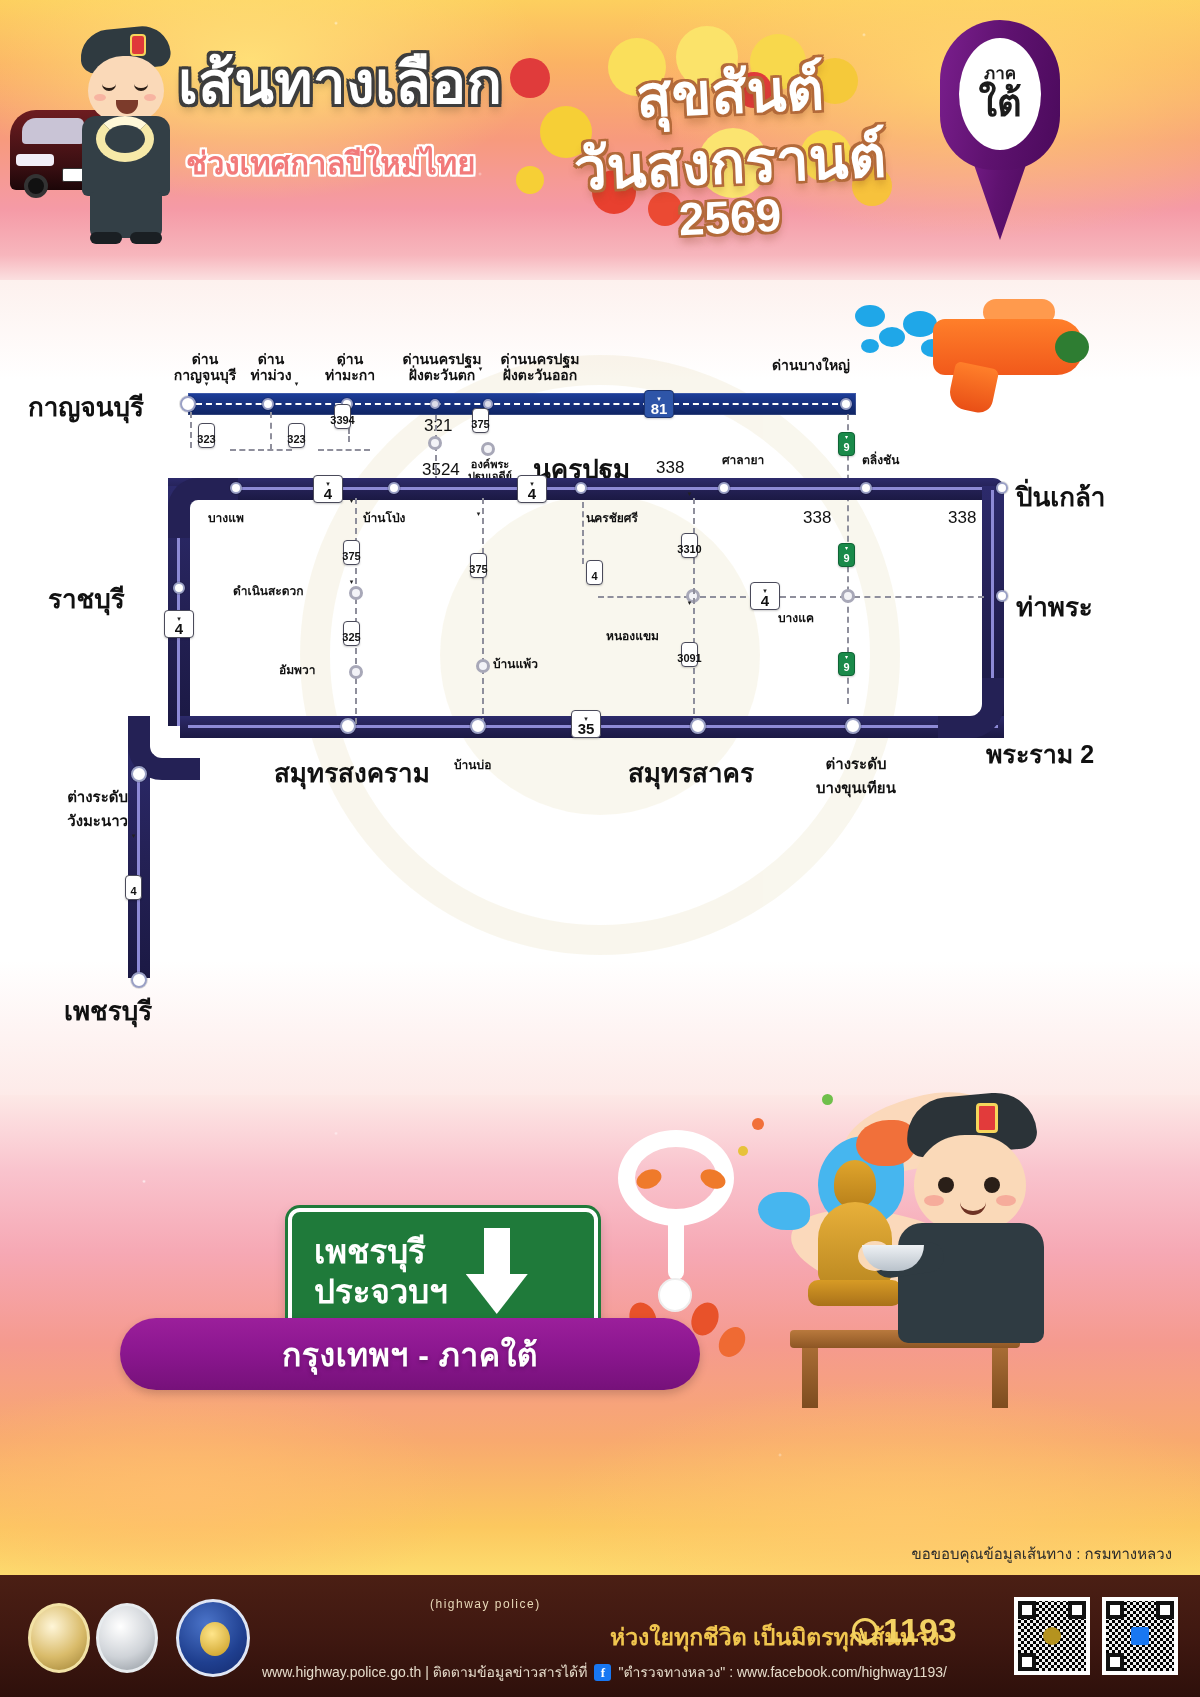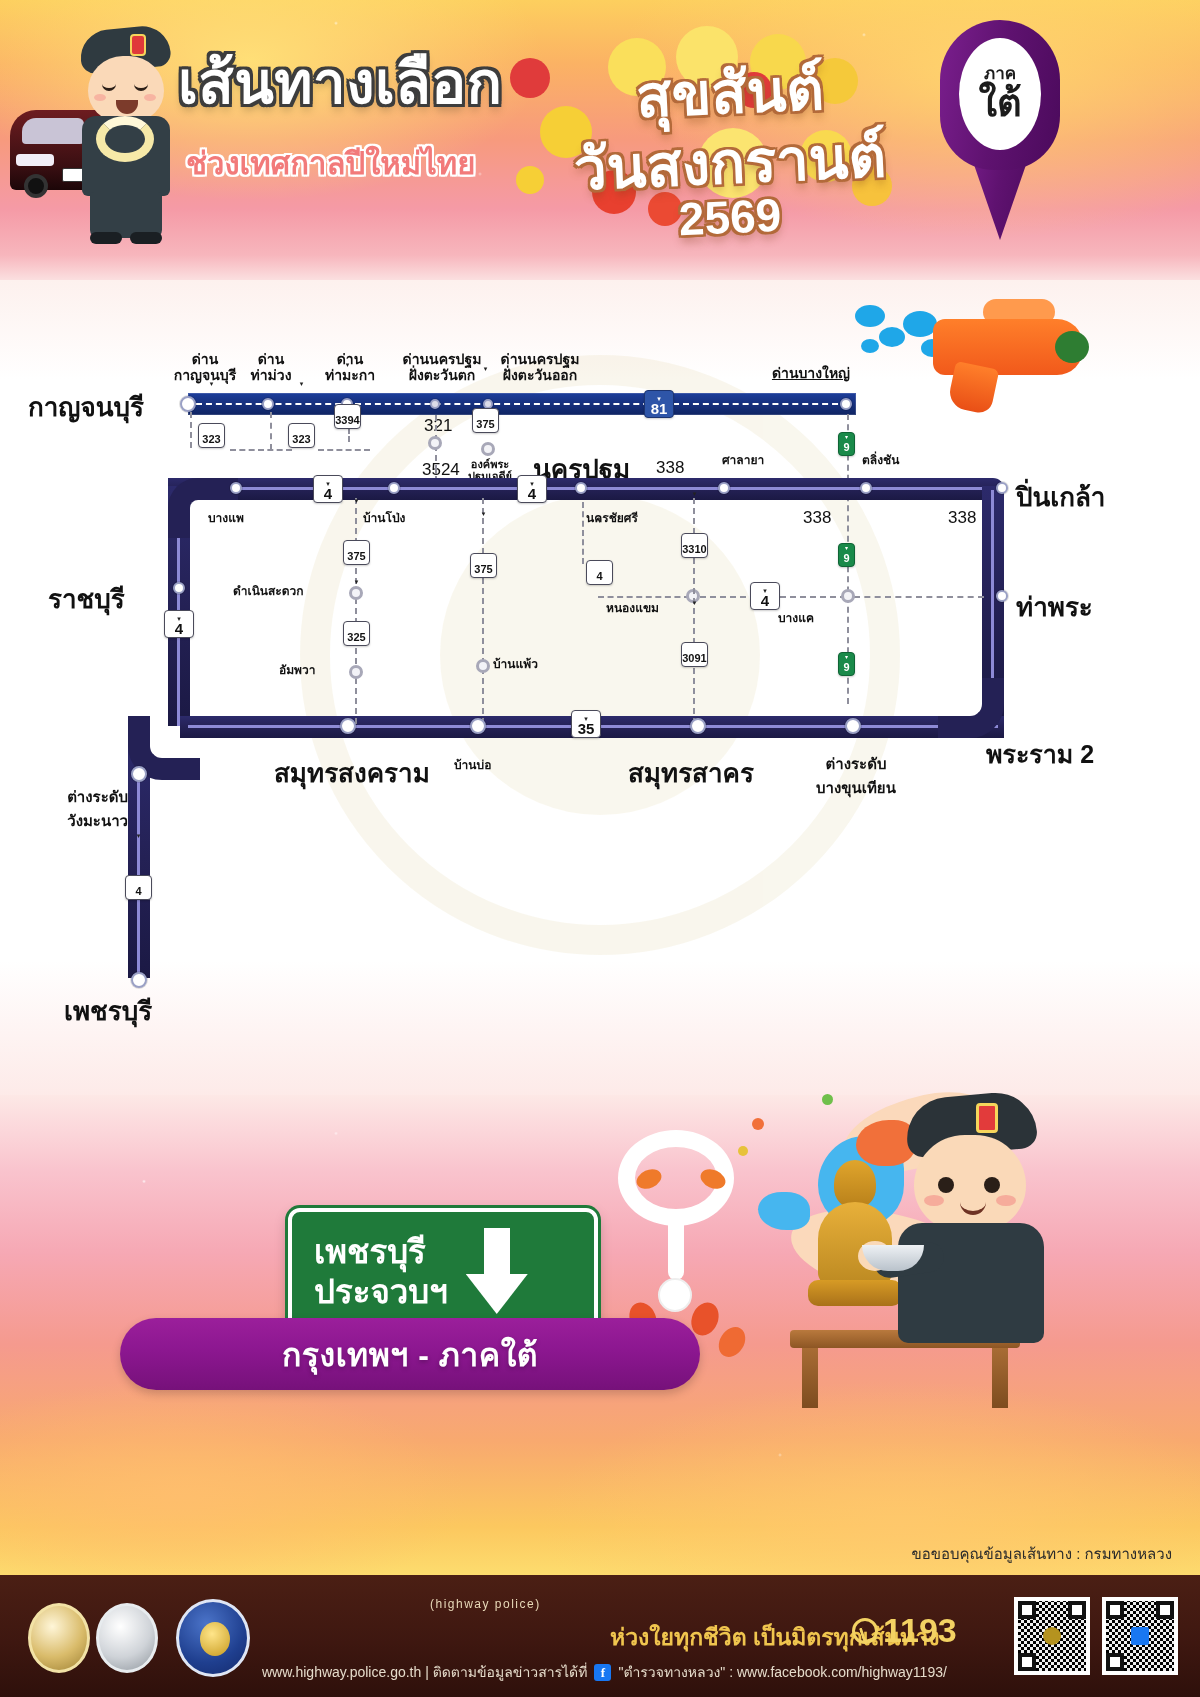--- a/index.html
+++ b/index.html
@@ -159,21 +159,21 @@
   .dash-h { position:absolute; height:0; border-top:2.5px dashed #fff; }
   .dash-gray-h { position:absolute; height:0; border-top:2.5px dashed #8f8f9c; }
   .dash-gray-v { position:absolute; width:0; border-left:2.5px dashed #8f8f9c; }
 
   .shield { position:absolute; background:#fff; border:1.6px solid #4a4a5a;
     border-radius:4px; width:30px; height:28px; display:flex; flex-direction:column;
     align-items:center; justify-content:flex-end; padding-bottom:1px;
     box-shadow:0 1px 2px rgba(0,0,0,.2); }
   .shield .cap { font-size:7px; line-height:6px; color:#222; }
   .shield .num { font-size:15px; line-height:14px; font-weight:700; color:#111; }
-  .shield.small { width:27px; height:25px;gap:45px; }
+  .shield.small { width:17px; height:25px;gap:45px; }
   .shield.small .num { font-size:11px; }
   .shield.blue { background:#2e55a8; border-color:#1c3470; }
   .shield.blue .num, .shield.blue .cap { color:#fff; }
   .shield.green { background:#1a8a4a; border-color:#0f6435; width:17px; height:24px; }
   .shield.green .num { font-size:11px; color:#fff; }
   .shield.green .cap { color:#fff; font-size:6px; }
 
   .mlabel { position:absolute; color:#111; font-weight:700; white-space:nowrap; }
   .mlabel.prov { font-size:26px; }
   .mlabel.city { font-size:12px;text-align:center; }
@@ -433,21 +433,21 @@
         <div>ท่ามะกา</div>
     </div>
     <div class="mlabel ckpt" style="left:388px; top:62px; width:108px;">
       <div>ด่านนครปฐม</div>
         <div>ฝั่งตะวันตก</div>
     </div>
     <div class="mlabel ckpt" style="left:484px; top:62px; width:112px;">
       <div>ด่านนครปฐม</div>
         <div>ฝั่งตะวันออก</div>
     </div>
-    <div class="mlabel ckpt" style="left:756px; top:76px; width:110px;text-decoration:underline;">
+    <div class="mlabel ckpt" style="left:756px; top:68px; width:110px;">
       <div>ด่านบางใหญ่</div>
     </div>
 
     <div class="shield blue" style="left:644px; top:100px;">
       <div class="cap">▾</div>
         <div class="num">81</div>
     </div>
 
     <div class="dash-gray-v" style="left:190px; top:122px; height:36px;"></div>
     <div class="shield small" style="left:198px; top:133px;">
@@ -584,21 +584,21 @@
     <div class="node-ring" style="left:476px; top:369px;"></div>
     <div class="mlabel city" style="left:493px; top:364px;">บ้านแพ้ว</div>
 
     <div class="dash-gray-v" style="left:582px; top:212px; height:62px;"></div>
     <div class="shield small" style="left:586px; top:270px;">
       <div class="cap">▾</div>
         <div class="num">4</div>
     </div>
     <div class="dash-gray-h" style="left:598px; top:306px; width:92px;"></div>
     <div class="node-ring" style="left:686px; top:299px;"></div>
-    <div class="mlabel city" style="left:606px; top:308px;">หนองแขม</div>
+    <div class="mlabel city" style="left:606px; top:336px;">หนองแขม</div>
 
     <div class="dash-gray-v" style="left:693px; top:208px; height:226px;"></div>
     <div class="shield small" style="left:681px; top:243px;">
       <div class="cap">▾</div>
         <div class="num">3310</div>
     </div>
     <div class="shield small" style="left:681px; top:352px;">
       <div class="cap">▾</div>
         <div class="num">3091</div>
     </div>

